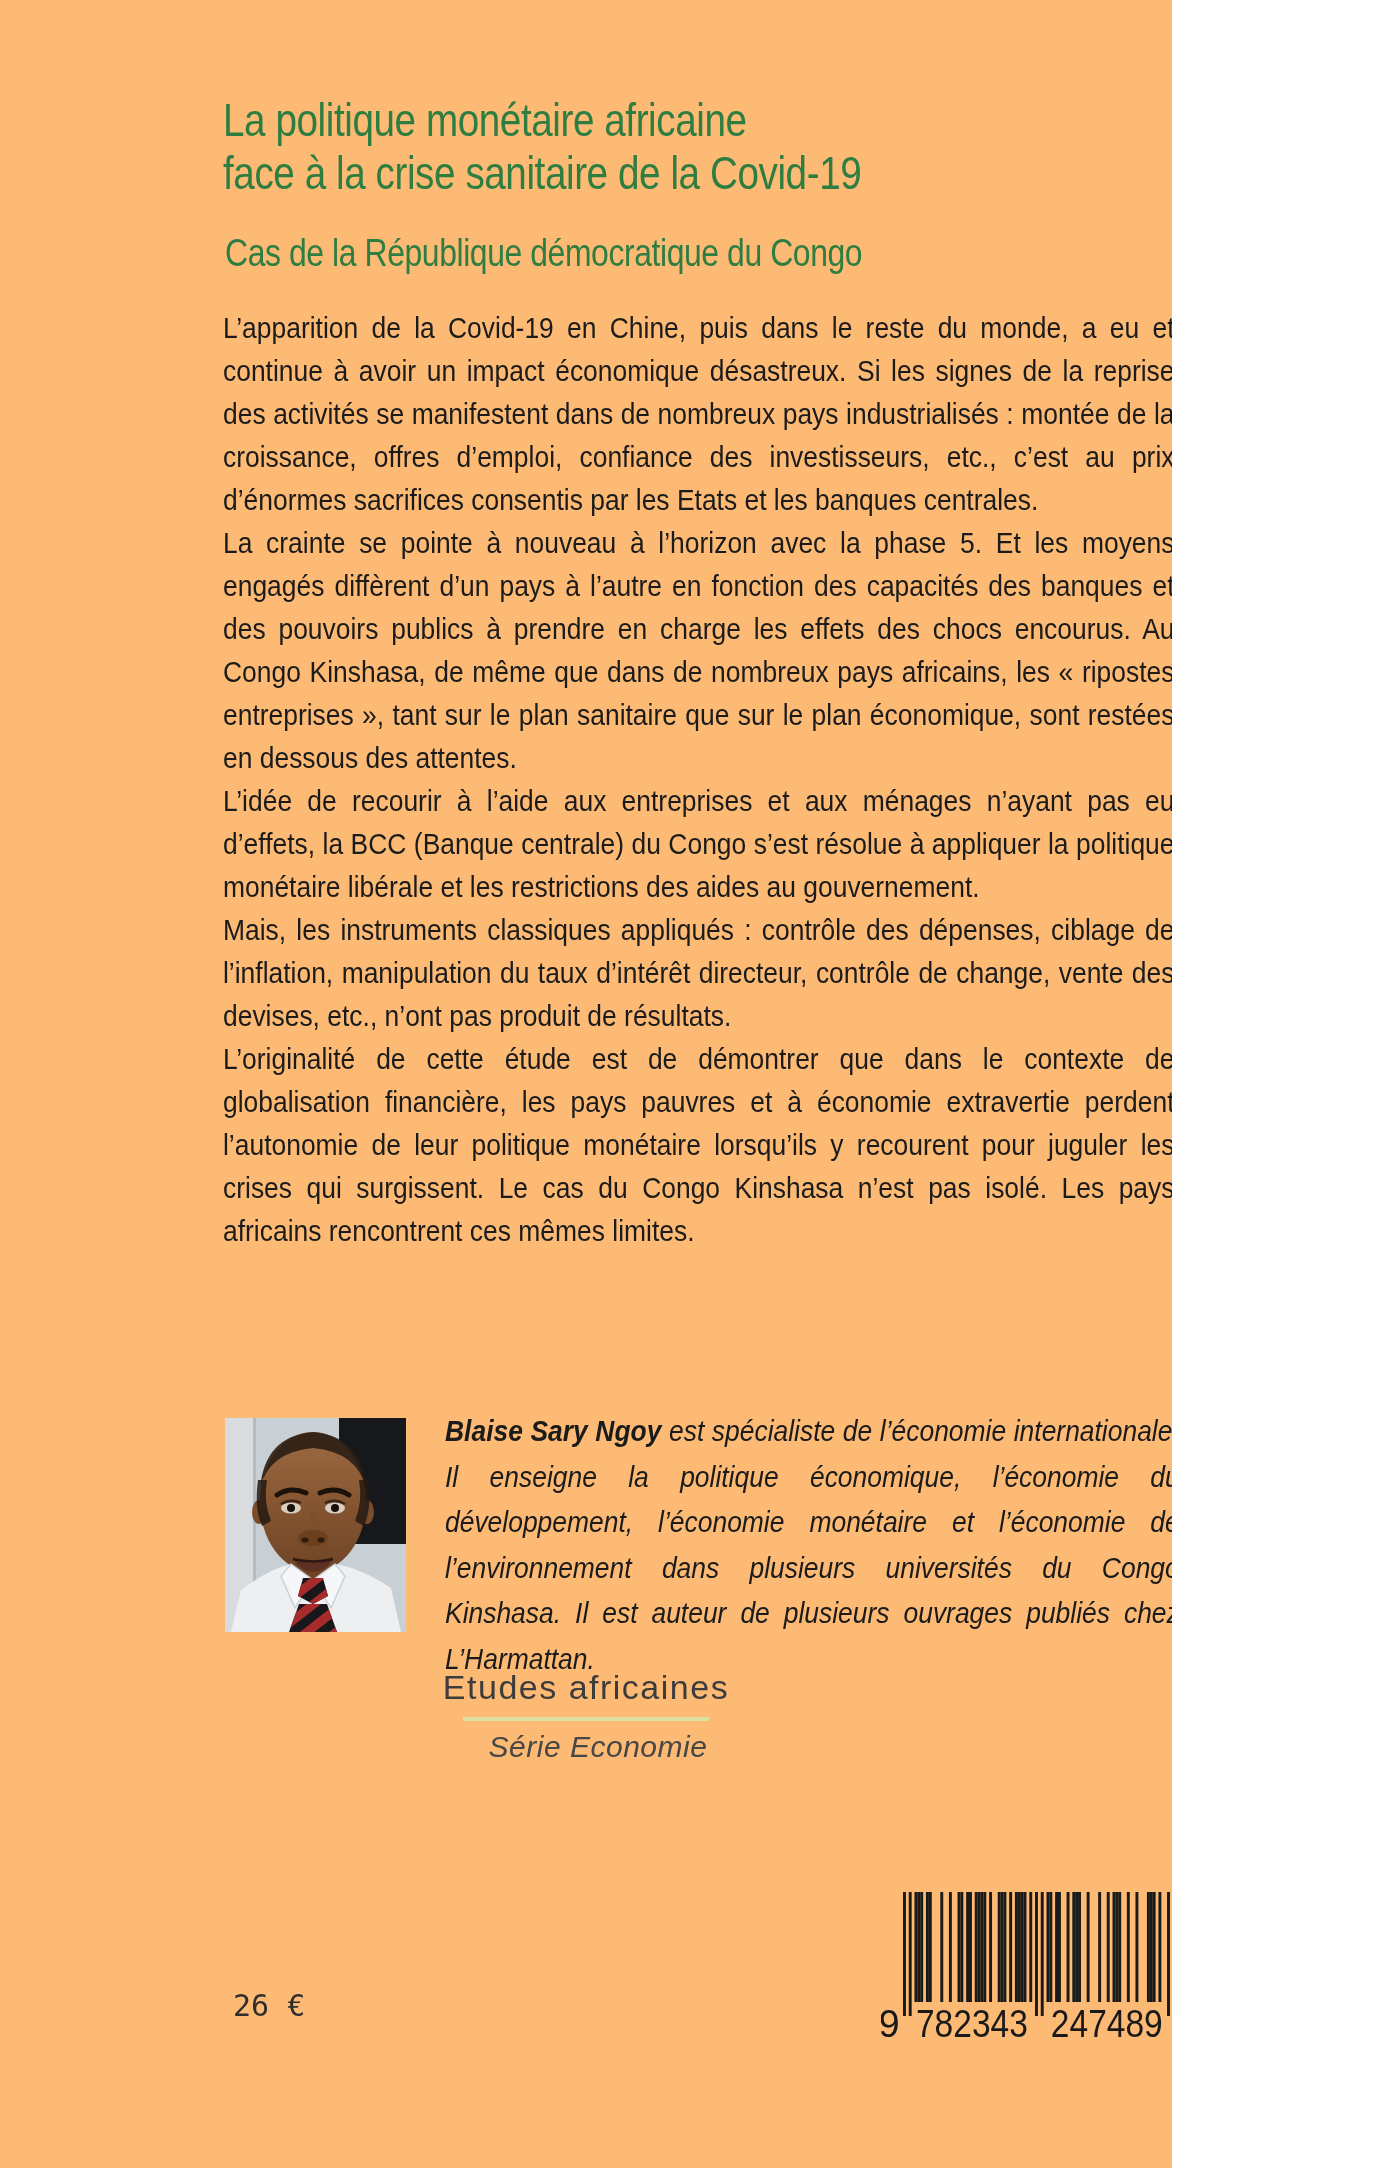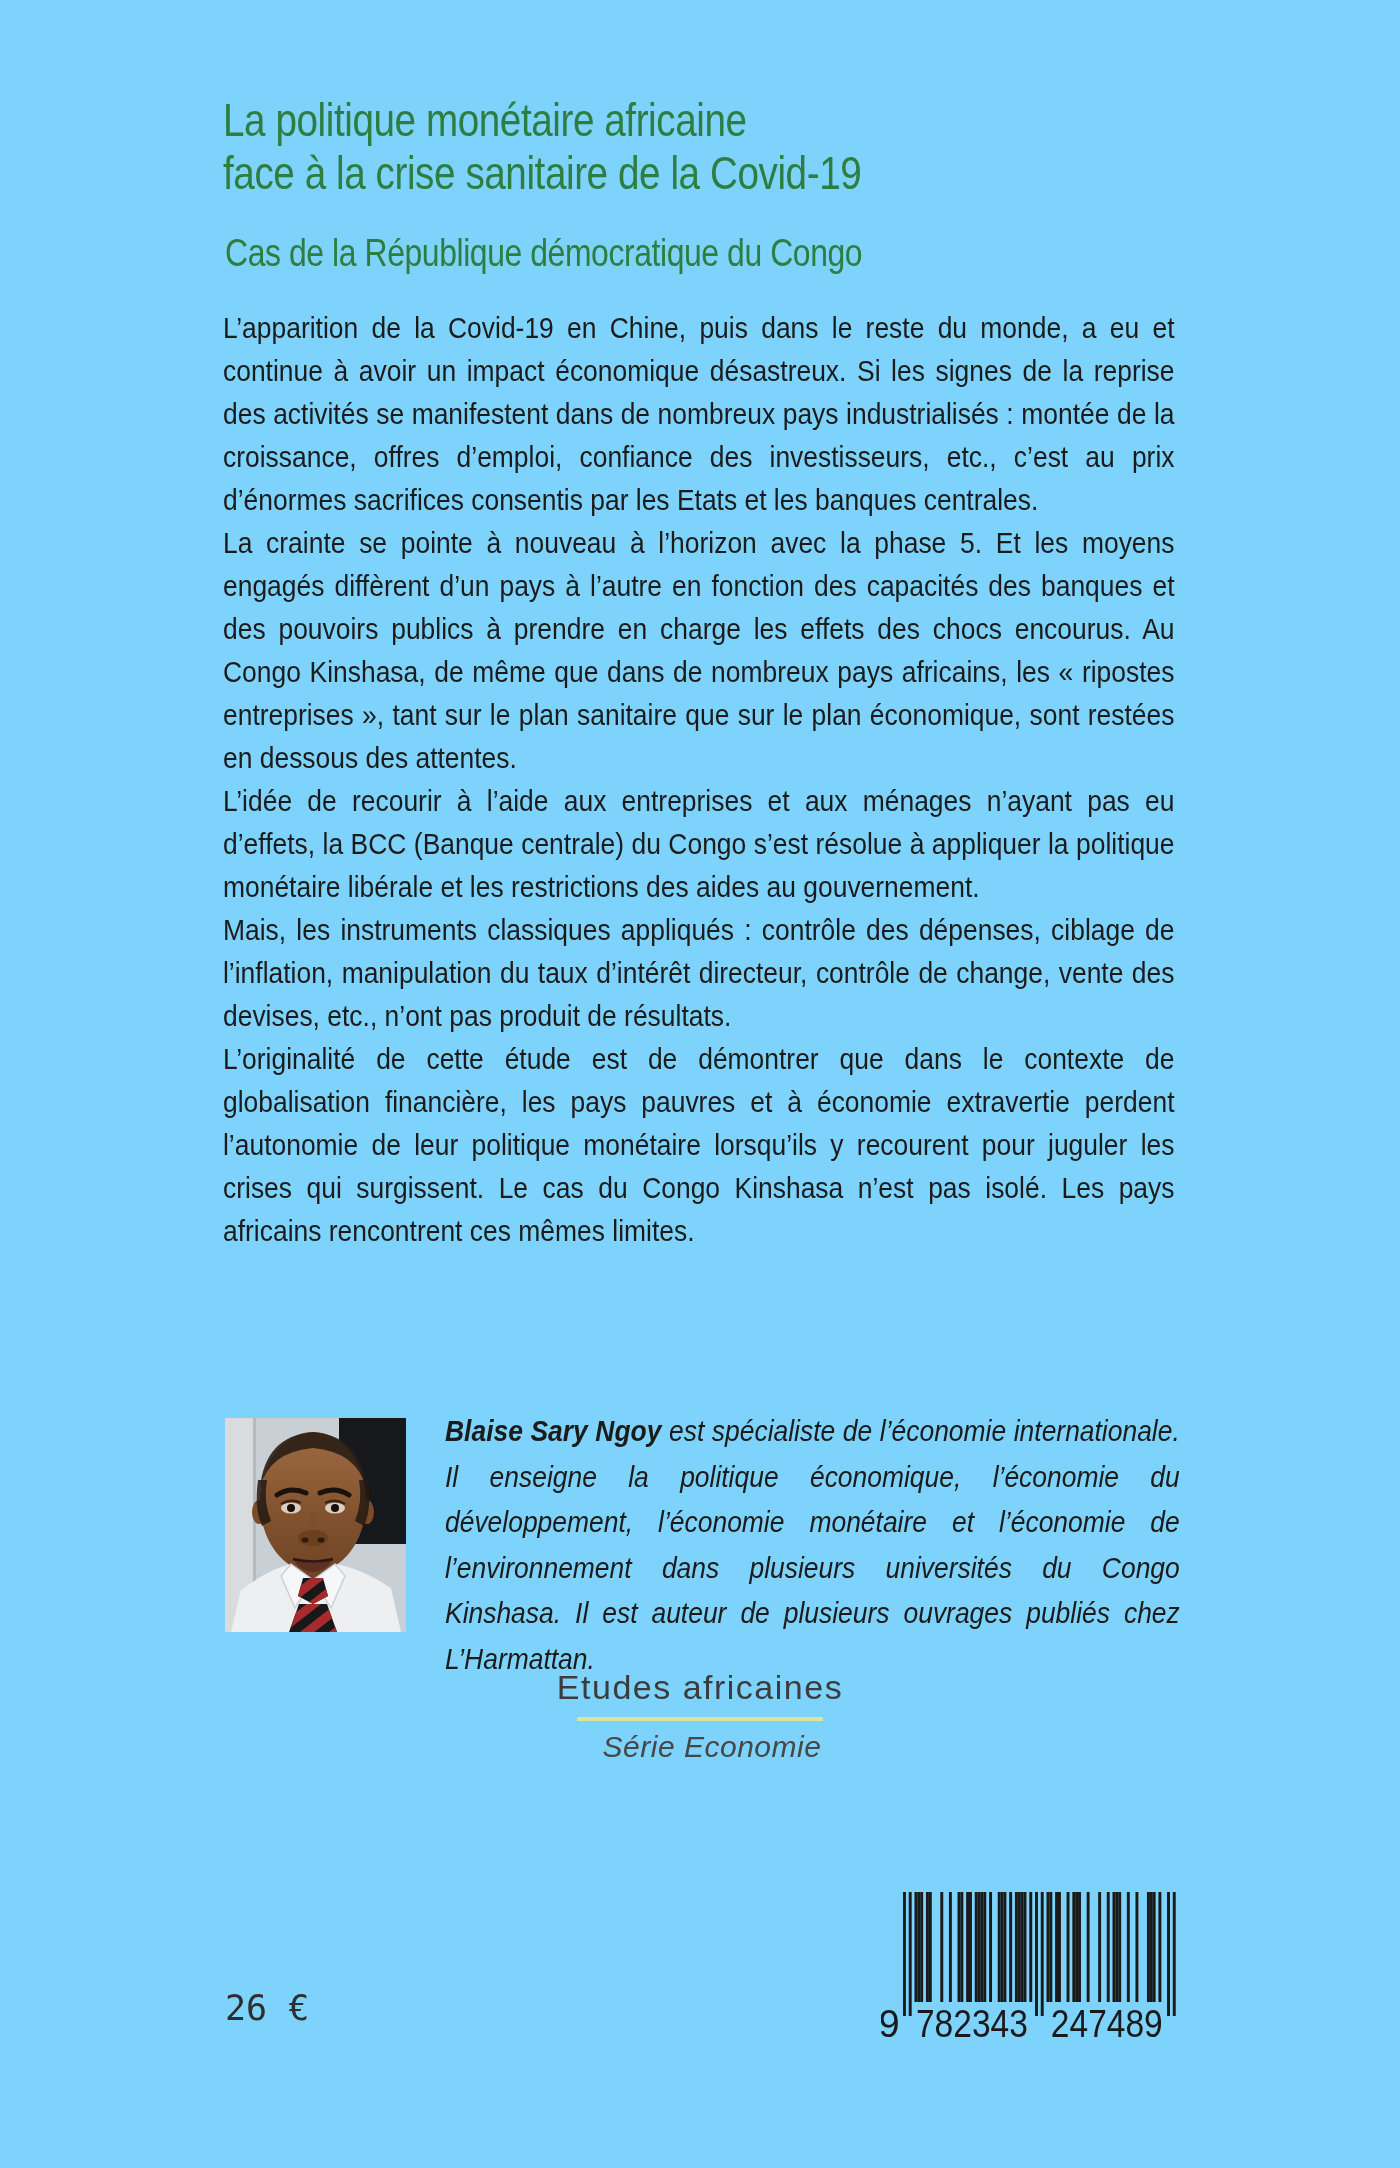--- a/index.html
+++ b/index.html
@@ -1,18 +1,18 @@
 <!DOCTYPE html>
 <html><head>
 <meta charset="utf-8">
 <style>
   html,body{margin:0;padding:0;}
   body{background:#ffffff;}
   .page{
-    position:relative;width:1400px;height:2168px;background:#7dd3fc;
+    position:relative;width:1172px;height:2168px;background:#fdba74;
     overflow:hidden;font-family:"Liberation Sans",sans-serif;color:#1b1b1b;
   }
   .title{
     position:absolute;left:223px;top:94px;
     font-size:46px;line-height:53px;letter-spacing:-0.5px;
     transform:scaleX(0.84);transform-origin:left top;white-space:nowrap;
   }
   .subtitle{
     position:absolute;left:225px;top:232px;
     font-size:38px;letter-spacing:-0.5px;
@@ -40,22 +40,22 @@
   }
   .collection-name{font-size:34px;letter-spacing:1.5px;font-weight:normal;}
   .collection-rule{width:246px;height:4px;margin:10px auto 9px auto;}
   .collection-series{font-size:30px;font-style:italic;color:#474747;letter-spacing:0.5px;margin-left:24px;}
   .isbn{
     position:absolute;left:225px;top:1940px;
     font-family:"DejaVu Sans Mono",monospace;font-size:27px;color:#2e2e2e;
     letter-spacing:0.5px;
   }
   .price{
-    position:absolute;left:225px;top:1988px;
-    font-family:"DejaVu Sans Mono",monospace;font-size:35px;color:#2e2e2e;
+    position:absolute;left:233px;top:1988px;
+    font-family:"DejaVu Sans Mono",monospace;font-size:30px;color:#2e2e2e;
   }
   .barcode{position:absolute;left:881px;top:1892px;width:296px;height:150px;}
   .barcode svg{display:block;width:296px;height:150px;}
 </style>
 </head>
 <body>
 
 <div class="page">
 
   <div class="title" style="color: rgb(46, 125, 65);">

